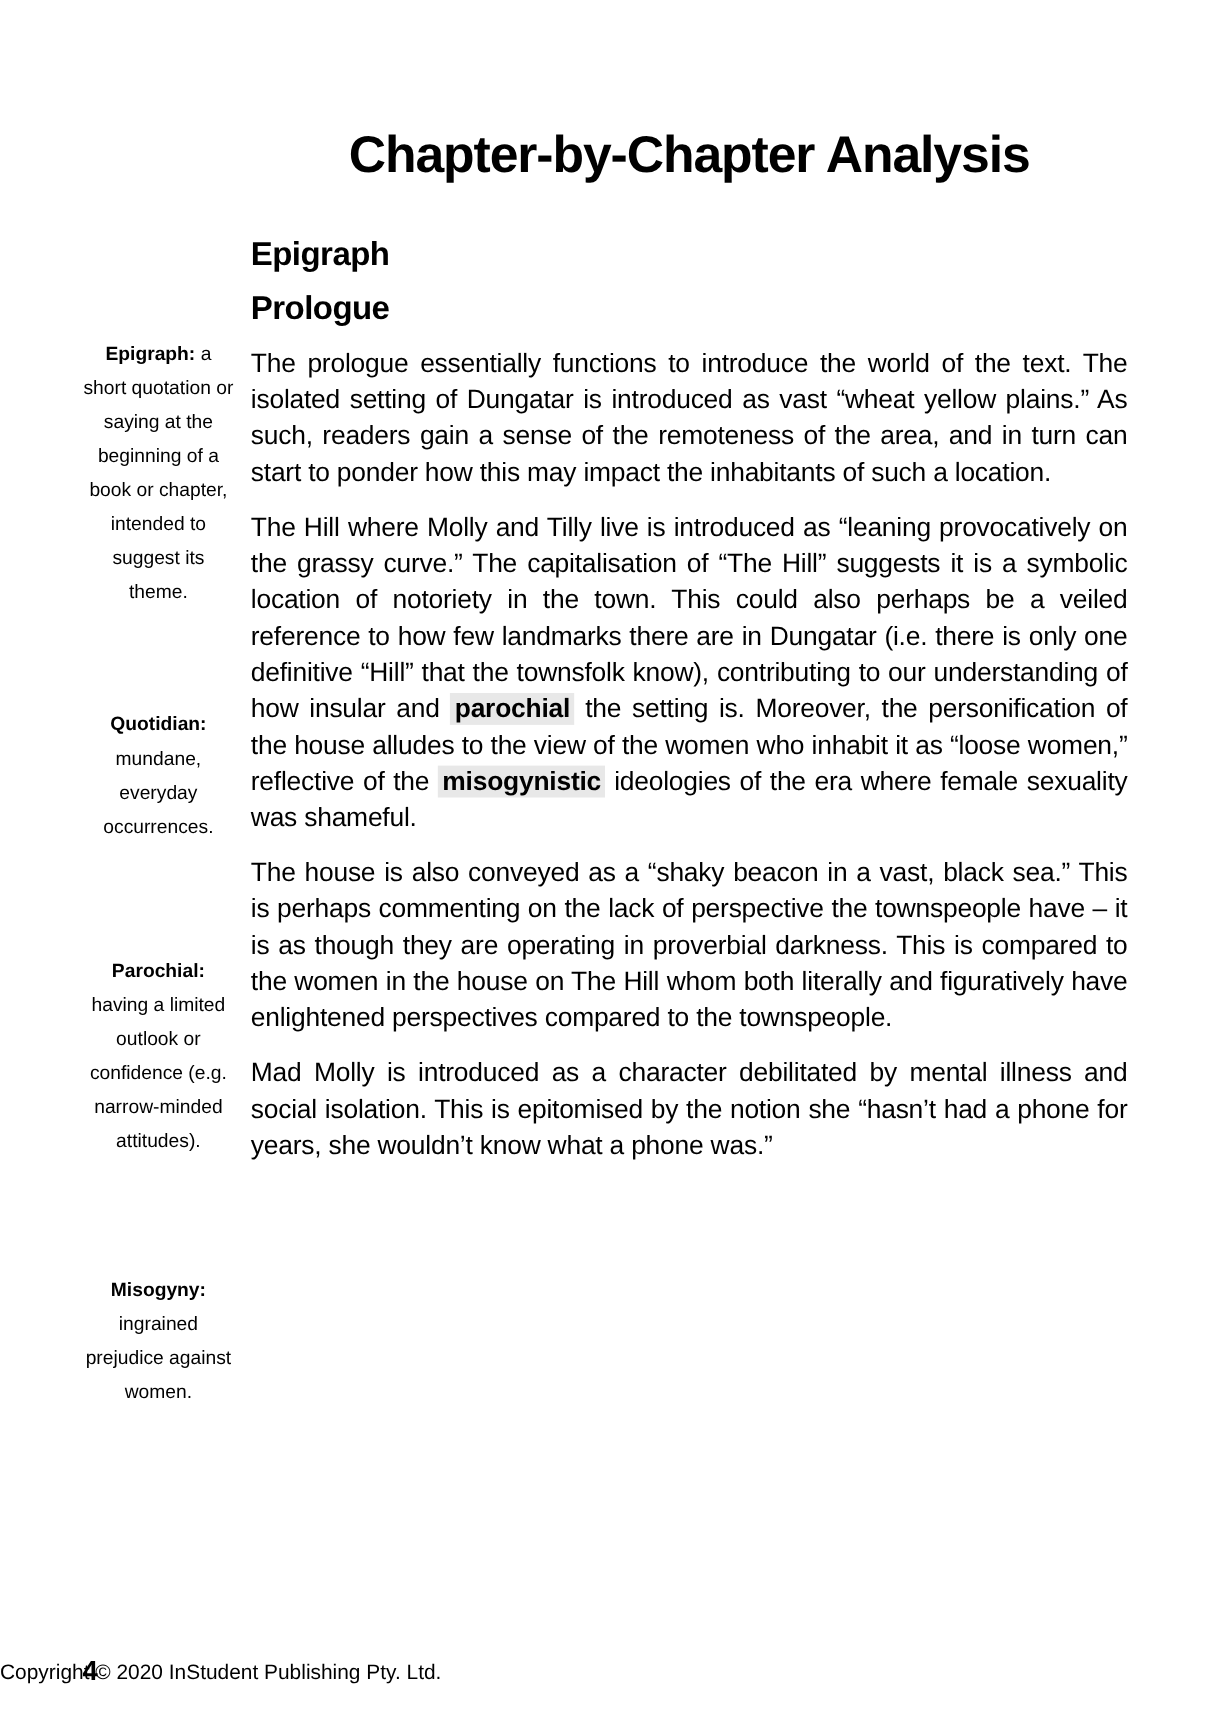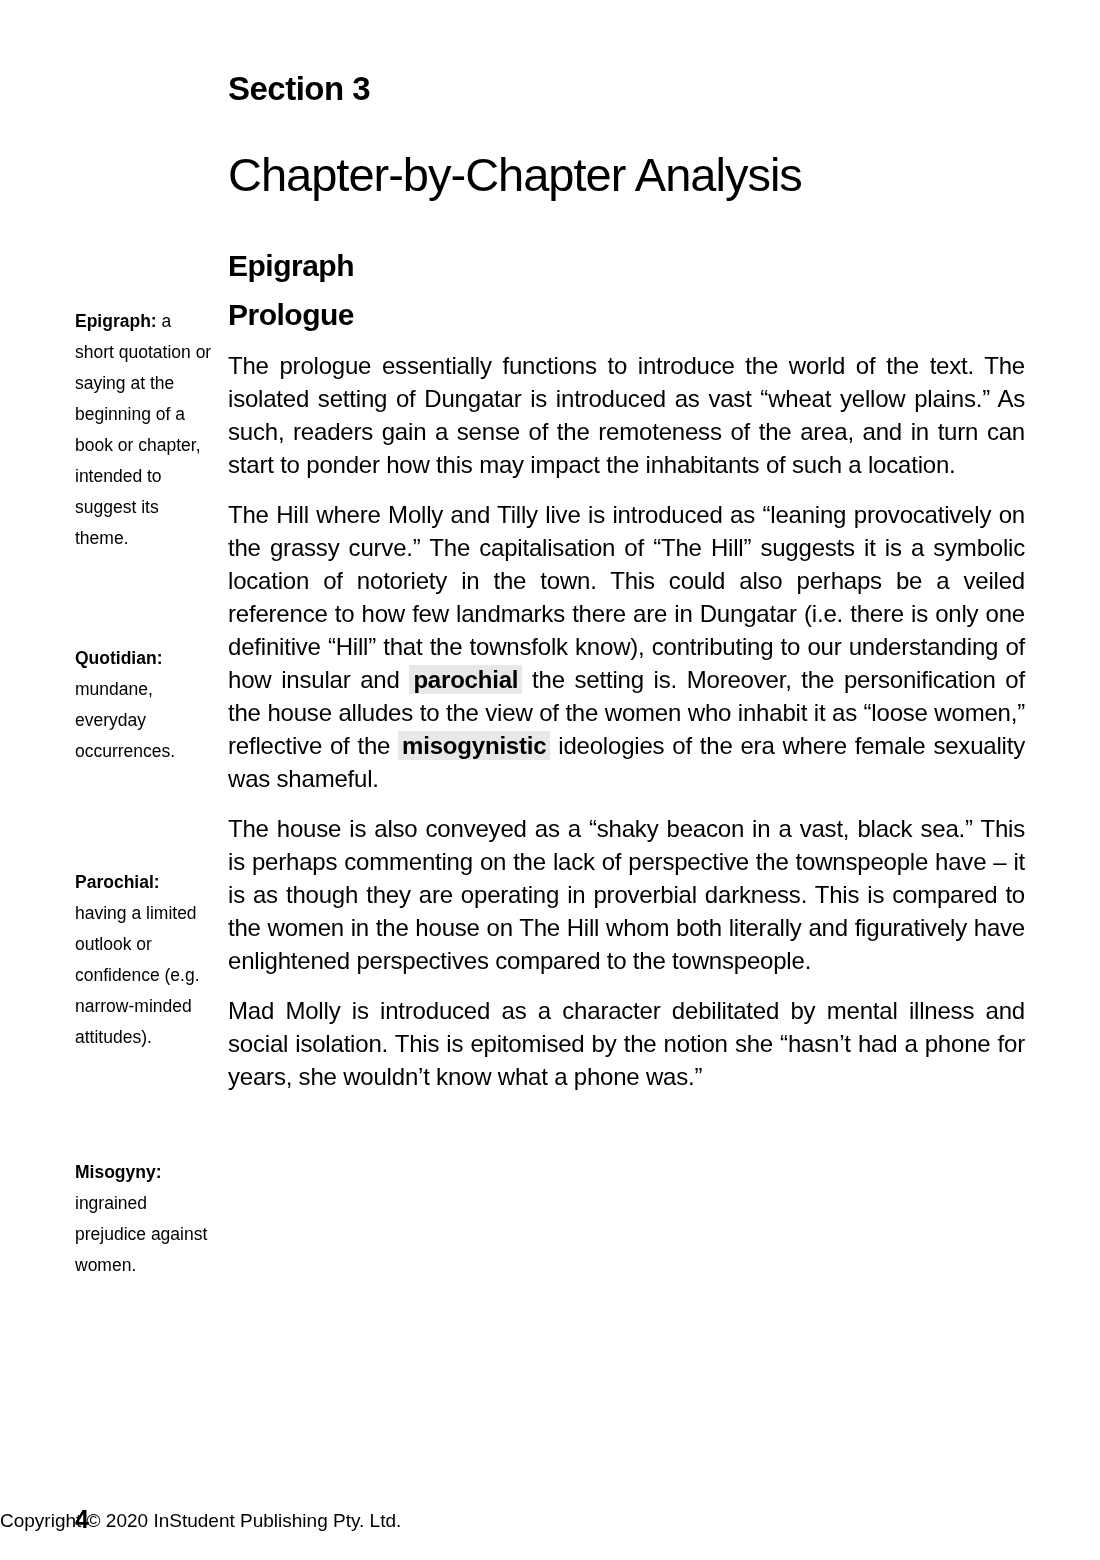--- a/index.html
+++ b/index.html
@@ -19,25 +19,26 @@
   }
   .section-label {
     font-size: 33px;
     font-weight: bold;
     line-height: 1.05;
     margin: 0;
     letter-spacing: -0.5px;
   }
   .doc-title {
     font-size: 47px;
-    font-weight: normal;
+    font-weight: bold;
     line-height: 1.1;
     margin: 42px 0 0;
     letter-spacing: -1px;
     white-space: nowrap;
+    text-align: center;
   }
   h2.sub-heading {
     font-size: 30px;
     font-weight: bold;
     line-height: 1.13;
     margin: 15px 0 0;
     letter-spacing: -0.5px;
   }
   h2.sub-heading.first {
     margin-top: 49px;
@@ -53,21 +54,21 @@
     font-weight: bold;
     background: #e8e8e8;
     padding: 1px 4px;
   }
   .margin-col-note {
     position: absolute;
     left: 75px;
     width: 138px;
     font-size: 17.5px;
     line-height: 31px;
-    text-align: left;
+    text-align: center;
   }
   .margin-col-note b { font-weight: bold; }
   .footer-pagenum {
     position: absolute;
     left: 75px;
     top: 1505px;
     font-size: 25px;
     font-weight: bold;
   }
   .footer-copyright {
@@ -94,21 +95,20 @@
   <div class="margin-col-note" style="top:867px">
     <b>Parochial:</b>
     <span>having a limited outlook or confidence (e.g. narrow-minded attitudes).</span>
   </div>
   <div class="margin-col-note" style="top:1157px">
     <b>Misogyny:</b>
     <span>ingrained prejudice against women.</span>
   </div>
 
   <div class="main">
-    <div class="section-label">Section 3</div>
     <h1 class="doc-title">Chapter-by-Chapter Analysis</h1>
 
     <h2 class="sub-heading first">Epigraph</h2>
 
 
 
     <h2 class="sub-heading">Prologue</h2>
 
     <p><span>The prologue essentially functions to introduce the world of the text. The isolated setting of Dungatar is introduced as vast “wheat yellow plains.” As such, readers gain a sense of the remoteness of the area, and in turn can start to ponder how this may impact the inhabitants of such a location.</span></p>
 

